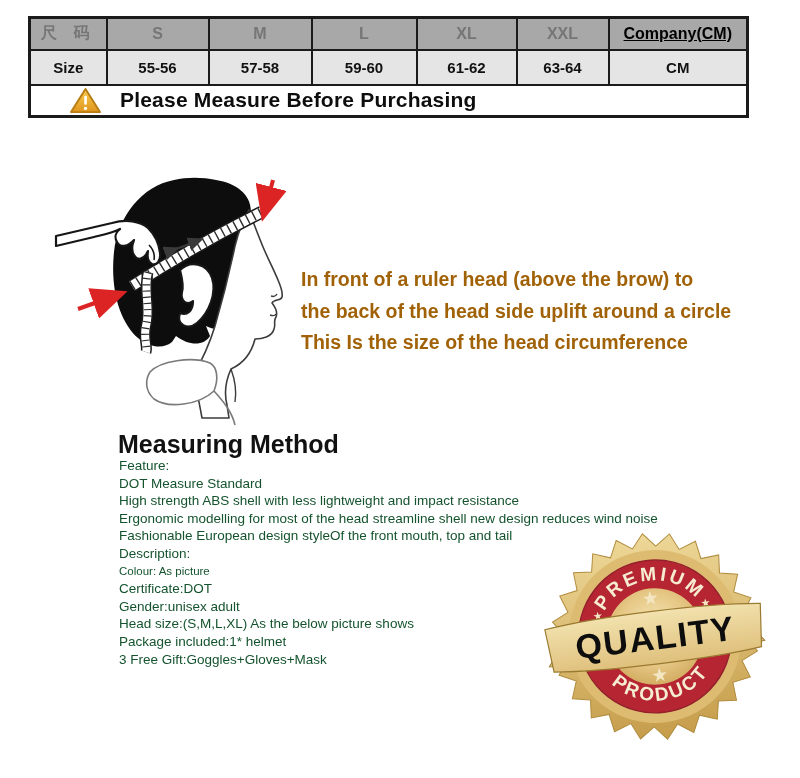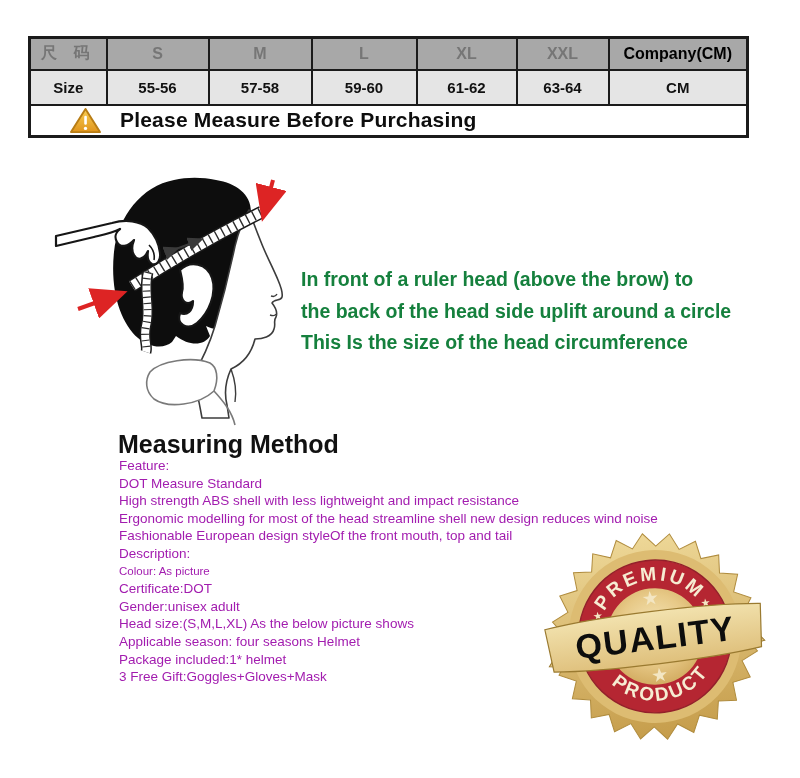--- a/index.html
+++ b/index.html
@@ -1,47 +1,47 @@
 <!DOCTYPE html>
 <html><head>
 <meta charset="utf-8">
 <style>
   * { margin:0; padding:0; box-sizing:border-box; }
   html,body { background:#ffffff; }
   body { font-family:"Liberation Sans","DejaVu Sans",sans-serif; }
   .page { position:relative; width:800px; height:778px; background:#ffffff; overflow:hidden; }
 
   
-  .size-table { position:absolute; left:28px; top:36px; width:718px;
+  .size-table { position:absolute; left:28px; top:16px; width:718px;
                 border-collapse:collapse; table-layout:fixed;
                 border:3px solid #1b1b1b; }
   .size-table td { border:2px solid #1b1b1b; text-align:center; vertical-align:middle; }
   .hdr-row td { background:#a8a8a8; color:#767676; font-weight:bold; font-size:16px; height:32px; }
   .hdr-cn { letter-spacing:6px; font-size:16px; }
-  .hdr-company { color:#000000 !important; font-size:14px; letter-spacing:0; }
+  .hdr-company { color:#000000 !important; font-size:14px; letter-spacing:0;text-decoration:underline; }
   .val-row td { background:#e5e5e5; color:#111111; font-weight:bold; font-size:15px; height:35px; }
   .size-label { font-size:29px; letter-spacing:0; }
   .warn-row td { height:31px; }
   .warn-wrap { display:flex; align-items:center; justify-content:flex-start; padding-left:38px;text-align:center; }
   .warn-text { font-weight:bold; font-size:21px; color:#0d0d0d; margin-left:18px; letter-spacing:0.2px; }
 
   
   .figure { position:absolute; left:54px; top:150px; width:272px; height:300px; }
 
   
   .note { position:absolute; left:301px; top:264px; width:440px;
-          font-weight:bold; font-size:19.5px; color:#15803d; line-height:31.5px; }
+          font-weight:bold; font-size:19.5px; color:#a16207; line-height:31.5px; }
 
   
   .m-title { position:absolute; left:118px; top:430px; width:476px; text-align:left;
              font-weight:bold; font-size:25px; color:#111111; }
 
   
   .features { position:absolute; left:119px; top:457px; width:560px; }
-  .f-line { font-size:13.5px; color:#a21caf; line-height:17.6px; height:17.6px; white-space:nowrap; }
+  .f-line { font-size:13.5px; color:#14532d; line-height:17.6px; height:17.6px; white-space:nowrap; }
   .f-small { font-size:11.5px; }
 
   
   .badge { position:absolute; left:540px; top:532px; width:230px; height:215px; }
 
   svg text { font-family:"Liberation Sans","DejaVu Sans",sans-serif; }
 </style>
 </head>
 <body>
 
@@ -160,21 +160,20 @@
     <div class="f-line">Feature:</div>
     <div class="f-line">DOT Measure Standard</div>
     <div class="f-line">High strength ABS shell with less lightweight and impact resistance</div>
     <div class="f-line">Ergonomic modelling for most of the head streamline shell new design reduces wind noise</div>
     <div class="f-line">Fashionable European design styleOf the front mouth, top and tail</div>
     <div class="f-line">Description:</div>
     <div class="f-line f-small">Colour: As picture</div>
     <div class="f-line">Certificate:DOT</div>
     <div class="f-line">Gender:unisex adult</div>
     <div class="f-line">Head size:(S,M,L,XL) As the below picture shows</div>
-    <div class="f-line">Applicable season: four seasons Helmet</div>
     <div class="f-line">Package included:1* helmet</div>
     <div class="f-line">3 Free Gift:Goggles+Gloves+Mask</div>
   </div>
 
   <svg class="badge" viewBox="0 0 228 214">
     <defs>
       <radialGradient id="gc" cx="0.5" cy="0.42" r="0.65">
         <stop offset="0" stop-color="#f6e7bb"></stop>
           <stop offset="0.55" stop-color="#e7c987"></stop>
           <stop offset="1" stop-color="#cda457"></stop>

